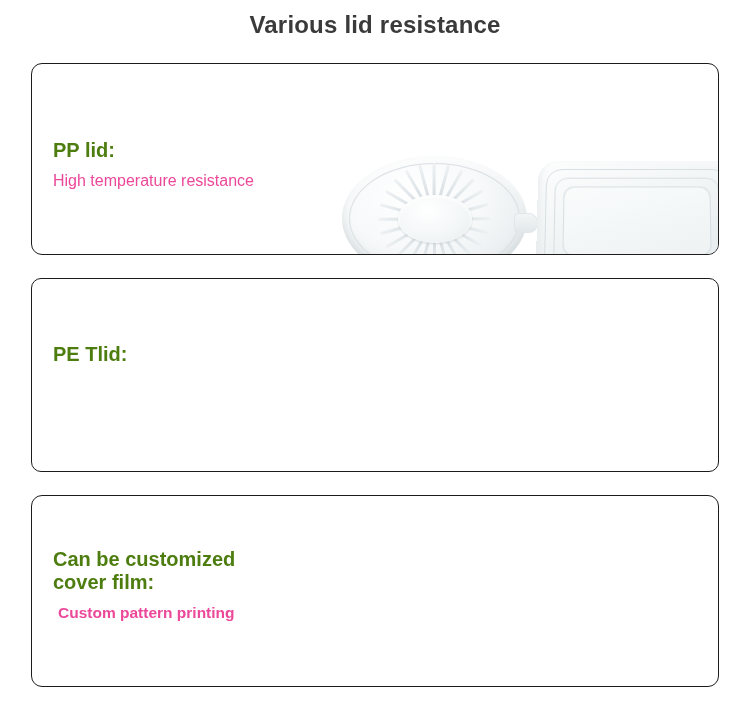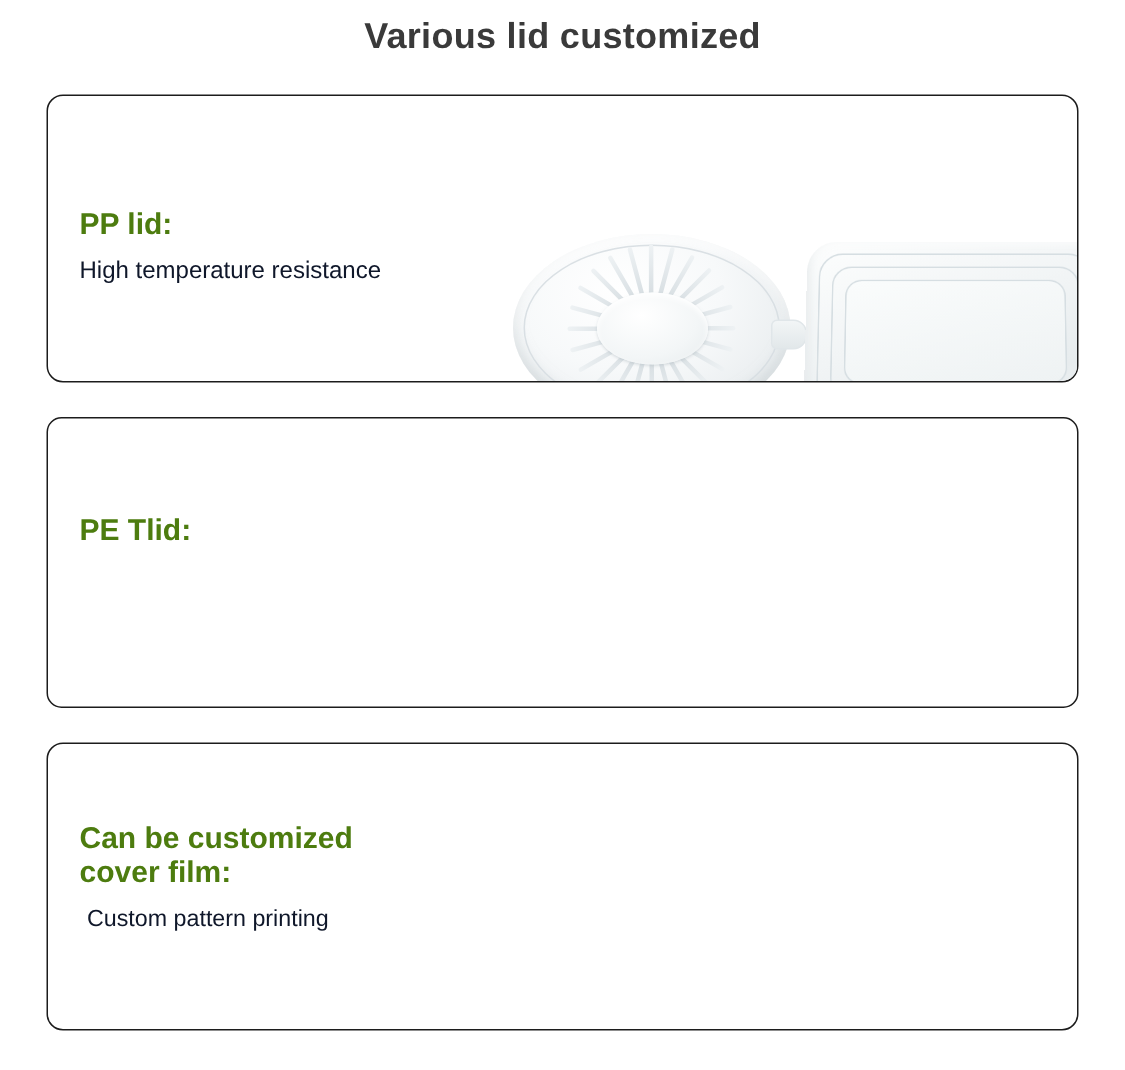--- a/index.html
+++ b/index.html
@@ -43,29 +43,29 @@
     font-size:20px;
     font-weight:bold;
     color:#4d7c0f;
     line-height:1.16;
     margin:0 0 7px 0;
     white-space:pre-line;
   }
   .card-sub{
     font-size:16px;
     font-weight:normal;
-    color:#0f172a;
+    color:#ec4899;
     line-height:1.55;
     margin:0;
     white-space:pre-line;
   }
   #card-1 .card-text{top:75px;}
   #card-2 .card-text{top:64px;}
   #card-3 .card-text{top:52px;}
-  #card-3 .card-sub{padding-left:5px;font-size:15.5px;}
+  #card-3 .card-sub{padding-left:5px;font-size:15.5px;font-weight:bold;}
 
   .art{position:absolute;}
 
   
   #pp-round-lid{
     left:310px;top:92px;width:185px;height:125px;
   }
   #pp-round-lid .disc{
     position:absolute;inset:0;
     border-radius:50%;
@@ -117,21 +117,21 @@
     position:absolute;border-radius:16px;border:1.2px solid rgba(212,220,224,.95);
   }
   #pp-rect-lid .r1{inset:8px;}
   #pp-rect-lid .r2{inset:17px;border-radius:13px;}
   #pp-rect-lid .r3{inset:26px;border-radius:11px;
     background:linear-gradient(165deg,#fafcfc,#eef2f3);}
 </style>
 </head>
 <body>
 
-<div class="page-title">Various lid customized</div>
+<div class="page-title">Various lid resistance</div>
 
 <div class="card" id="card-1">
 
   <div class="card-text">
     <p class="card-heading">PP lid:</p>
     <p class="card-sub">High temperature resistance</p>
   </div>
 
   <div class="art" id="pp-round-lid">
     <div class="disc"></div>

